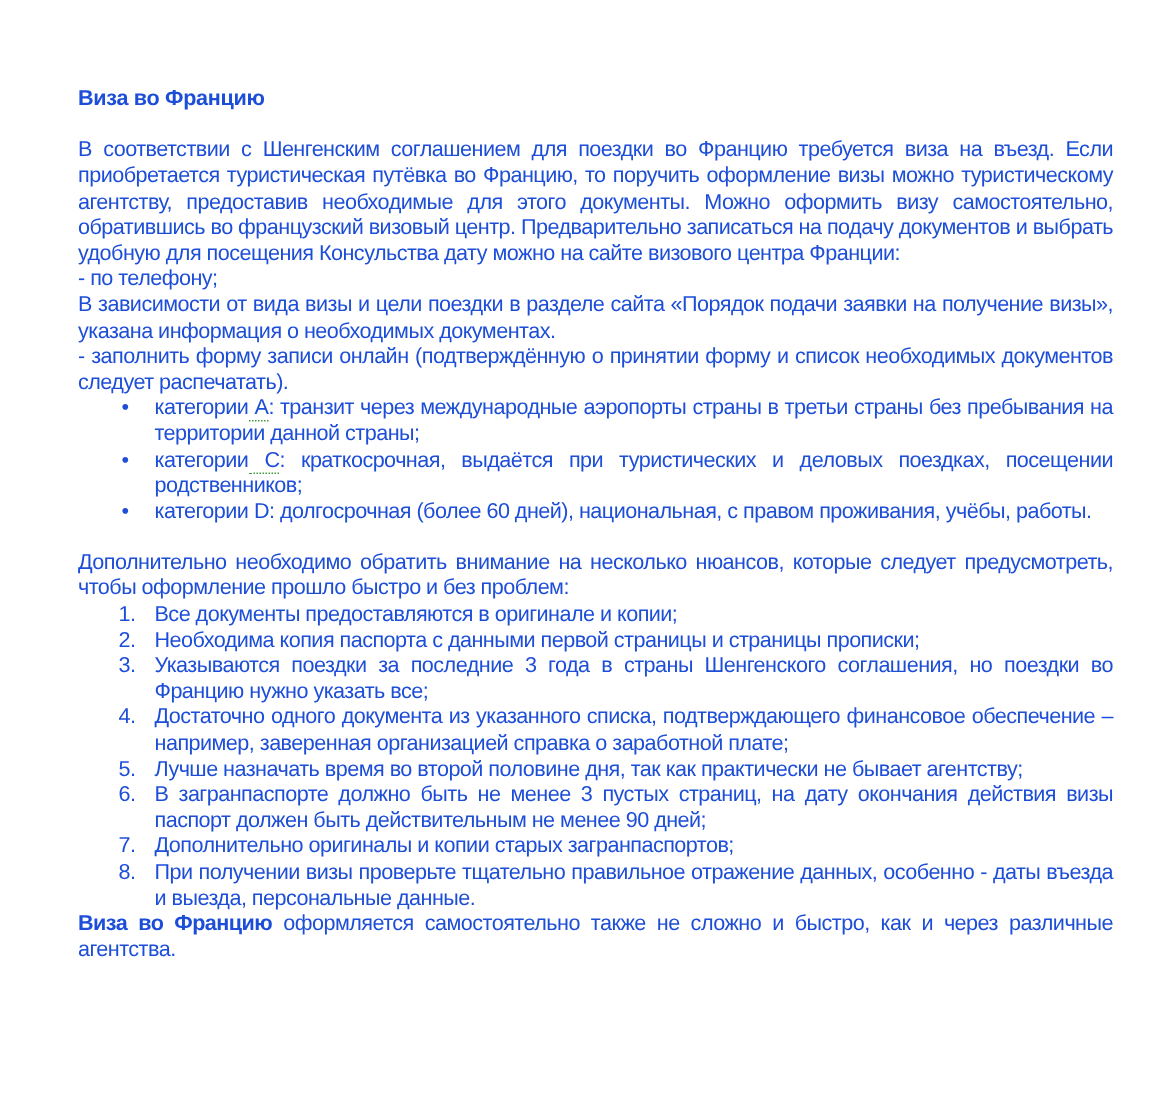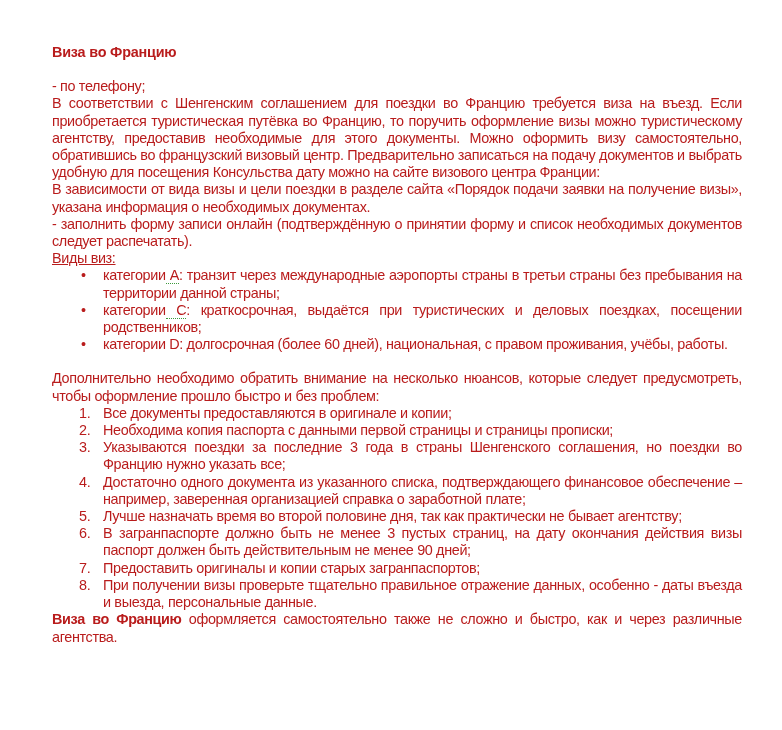--- a/index.html
+++ b/index.html
@@ -1,48 +1,47 @@
 <!DOCTYPE html>
 <html><head>
   <meta charset="utf-8">
   <style>
     html, body { margin: 0; padding: 0; background: #ffffff; }
     body { width: 782px; height: 730px; position: relative; overflow: hidden; }
     .page {
-      position: absolute; left: 52px; top: 44px; width: 690px;
+      position: absolute; left: 52px; top: 58px; width: 690px;
       font-family: "Liberation Sans", sans-serif;
-      font-size: 14.4px; line-height: 17.2px; color: #b91c1c;
+      font-size: 14.4px; line-height: 17.2px; color: #1d4ed8;
       font-stretch: condensed;
     }
     .title { font-weight: bold; margin: 0 0 17px 0; letter-spacing: -0.2px; }
     p { margin: 0; text-align: justify; letter-spacing: -0.35px; }
     .u { text-decoration: underline; }
     ul, ol { margin: 0; padding: 0; list-style: none; }
     .bullets li { position: relative; padding-left: 51px; text-align: justify; letter-spacing: -0.35px; }
     .bullets li .marker { position: absolute; left: 29px; top: 0; }
     .numbers li { position: relative; padding-left: 51px; text-align: justify; letter-spacing: -0.35px; }
     .numbers li .marker { position: absolute; left: 27px; top: 0; width: 16px; }
     .squiggle { border-bottom: 1px dotted #3c9a3c; }
     .spacer { height: 17px; }
     b { font-weight: bold; }
   </style>
 </head>
 <body>
 
 <div class="page">
   <div class="title">Виза во Францию</div>
 
-  <p>- по телефону;</p>
   <p>
     <span>В соответствии с Шенгенским соглашением для поездки во Францию требуется виза на въезд.</span>
     <span>Если приобретается туристическая путёвка во Францию, то поручить оформление визы можно туристическому агентству, предоставив необходимые для этого документы. Можно оформить визу самостоятельно, обратившись во французский визовый центр. Предварительно записаться на подачу документов и выбрать удобную для посещения Консульства дату можно на сайте визового центра Франции:</span>
   </p>
+  <p>- по телефону;</p>
   <p>В зависимости от вида визы и цели поездки в разделе сайта «Порядок подачи заявки на получение визы», указана информация о необходимых документах.</p>
   <p>- заполнить форму записи онлайн (подтверждённую о принятии форму  и список необходимых документов следует распечатать).</p>
-  <p><span class="u">Виды виз:</span></p>
 
   <ul class="bullets">
     <li>
       <span class="marker">•</span>
       <span>категории</span><span class="squiggle"> <span>А</span></span><span>: транзит через международные аэропорты страны в третьи страны без пребывания на территории данной страны;</span>
     </li>
     <li>
       <span class="marker">•</span>
       <span>категории</span><span class="squiggle"> <span>С</span></span><span>: краткосрочная, выдаётся при туристических и деловых поездках, посещении родственников;</span>
     </li>
@@ -56,20 +55,20 @@
 
   <p>Дополнительно необходимо обратить внимание на несколько нюансов, которые следует предусмотреть, чтобы оформление прошло быстро и без проблем:</p>
 
   <ol class="numbers">
     <li><span class="marker">1.</span><span>Все документы предоставляются в оригинале и копии;</span></li>
     <li><span class="marker">2.</span><span>Необходима копия паспорта с данными первой страницы и страницы прописки;</span></li>
     <li><span class="marker">3.</span><span>Указываются поездки за последние 3 года в страны Шенгенского соглашения, но поездки во Францию нужно указать все;</span></li>
     <li><span class="marker">4.</span><span>Достаточно одного документа из указанного списка, подтверждающего финансовое обеспечение – например,  заверенная организацией справка о заработной плате;</span></li>
     <li><span class="marker">5.</span><span>Лучше назначать время во второй половине дня, так как практически не бывает агентству;</span></li>
     <li><span class="marker">6.</span><span>В загранпаспорте должно быть не менее 3 пустых страниц, на дату окончания действия визы паспорт должен быть действительным не менее 90 дней;</span></li>
-    <li><span class="marker">7.</span><span>Предоставить оригиналы и копии старых загранпаспортов;</span></li>
+    <li><span class="marker">7.</span><span>Дополнительно оригиналы и копии старых загранпаспортов;</span></li>
     <li><span class="marker">8.</span><span>При получении визы проверьте тщательно правильное отражение данных, особенно - даты въезда и выезда, персональные данные.</span></li>
   </ol>
 
   <p>
     <b>Виза во Францию</b><span> оформляется самостоятельно также не сложно и быстро, как и через различные агентства.</span>
   </p>
 </div>
 
 </body></html>

